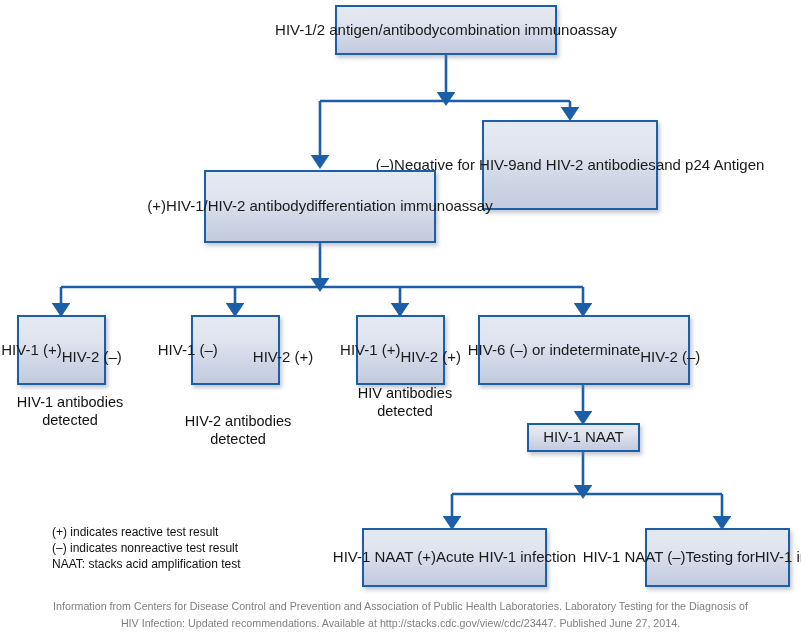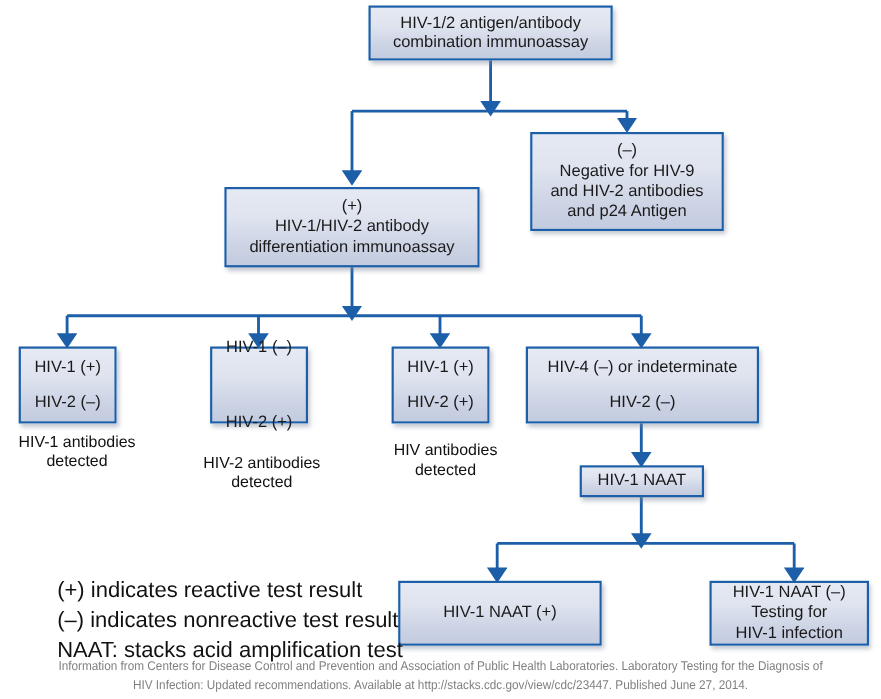--- a/index.html
+++ b/index.html
@@ -23,21 +23,21 @@
     height: 635px;
     pointer-events: none;
   }
   .node {
     position: absolute;
     box-sizing: border-box;
     border: 2px solid #1C5FA8;
     background: linear-gradient(to bottom, #e4e9f2 0%, #dfe4ef 35%, #ccd3e4 75%, #c3cbdf 100%);
     box-shadow: 2px 3px 4px rgba(120,130,150,0.45);
     display: flex;
-    flex-direction: column;
+    flex-direction: row;
     align-items: center;
     justify-content: center;
     text-align: center;
     color: #1a1a1a;
     font-size: 15px;
     line-height: 1.22;
     z-index: 2;
   }
   .node .line {
     display: block;
@@ -52,21 +52,21 @@
     font-size: 14.5px;
     line-height: 1.22;
     color: #111111;
     z-index: 2;
   }
   .caption .line { display: block; }
   .legend {
     position: absolute;
     left: 52px;
     top: 524px;
-    font-size: 20px;
+    font-size: 12px;
     line-height: 1.35;
     color: #111111;
     white-space: nowrap;
     z-index: 2;
   }
   .legend .line { display: block; }
   .footer {
     position: absolute;
     left: 0;
     top: 598px;
@@ -144,49 +144,50 @@
     <span class="line">HIV-1 (–)</span>
     <span class="line">HIV-2 (+)</span>
   </div>
 
   <div class="node spaced" style="left:356px; top:315px; width:89px; height:70px;">
     <span class="line">HIV-1 (+)</span>
     <span class="line">HIV-2 (+)</span>
   </div>
 
   <div class="node spaced" style="left:478px; top:315px; width:212px; height:70px;">
-    <span class="line">HIV-4 (–) or indeterminate</span>
+    <span class="line">HIV-6 (–) or indeterminate</span>
     <span class="line">HIV-2 (–)</span>
   </div>
 
   <div class="node" style="left:527px; top:423px; width:113px; height:29px;">
     <span class="line">HIV-1 NAAT</span>
   </div>
 
   <div class="node" style="left:362px; top:528px; width:185px; height:59px;">
     <span class="line">HIV-1 NAAT  (+)</span>
+    <span class="line">Acute HIV-1 infection</span>
   </div>
 
   <div class="node" style="left:645px; top:528px; width:145px; height:59px;">
     <span class="line">HIV-1 NAAT  (–)</span>
     <span class="line">Testing for</span>
     <span class="line">HIV-1 infection</span>
   </div>
 
   <div class="caption" style="left:-10px; top:394px; width:160px;">
     <span class="line">HIV-1 antibodies</span>
     <span class="line">detected</span>
   </div>
 
   <div class="caption" style="left:158px; top:394px; width:160px;margin-top:19px;">
     <span class="line">HIV-2 antibodies</span>
     <span class="line">detected</span>
   </div>
 
-  <div class="caption" style="left:330px; top:402px; width:150px;">
+  <div class="caption" style="left:330px; top:385px; width:150px;">
     <span class="line">HIV antibodies</span>
     <span class="line">detected</span>
   </div>
 
   <div class="legend">
     <span class="line">(+) indicates reactive test result</span>
     <span class="line">(–) indicates nonreactive test result</span>
     <span class="line">NAAT: stacks acid amplification test</span>
   </div>
 

